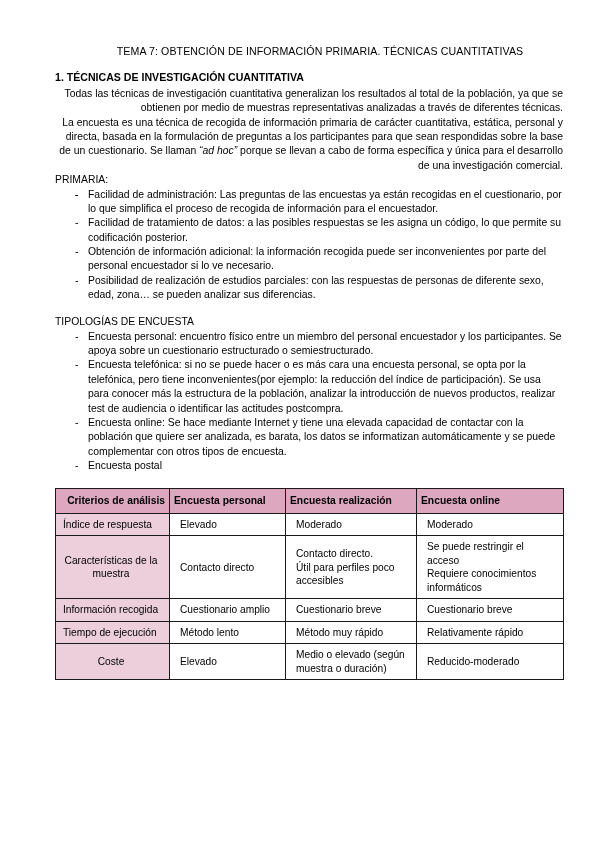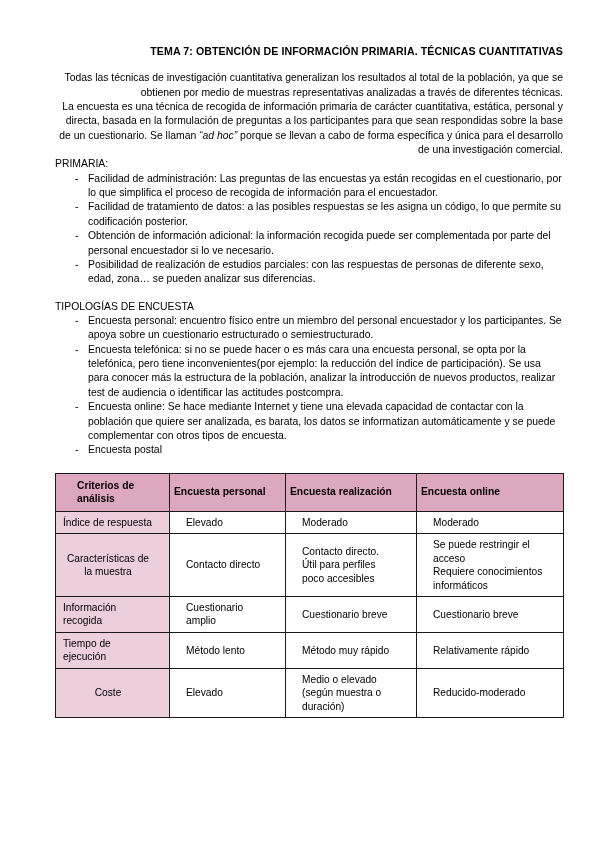--- a/index.html
+++ b/index.html
@@ -17,22 +17,22 @@
   .page {
     position: relative;
     width: 600px;
     height: 848px;
     background: #ffffff;
     box-sizing: border-box;
     padding: 45px 37px 0 55px;
   }
   .doc-title {
     font-size: 10.6px;
-    font-weight: bold;
-    text-align: right;
+    font-weight: normal;
+    text-align: center;
     letter-spacing: 0.1px;
     margin: 0 0 13px 22px;
     line-height: 1.25;
   }
   .section-heading {
     font-size: 10.6px;
     font-weight: bold;
     margin: 0 0 2px 0;
     line-height: 1.3;
   }
@@ -80,32 +80,32 @@
     border-collapse: collapse;
     width: 508px;
     margin-top: 15px;
     table-layout: fixed;
     border: 1px solid #1a1a1a;
   }
   table.compare td, table.compare th {
     border: 1px solid #1a1a1a;
     font-size: 10.2px;
     line-height: 1.32;
-    padding: 4px 16px;
+    padding: 4px 10px;
     vertical-align: middle;
     font-weight: normal;
     text-align: left;
   }
   table.compare thead th {
     background: #dda7c0;
     font-weight: bold;
     padding: 5px 4px;
     font-size: 10.3px;
   }
-  table.compare thead th.c-first { text-align: left; padding-left: 21px; }
+  table.compare thead th.c-first { text-align: right; padding-left: 7px; }
   table.compare tbody td.rowhead {
     background: #eccfdb;
     text-align: left;
     padding-left: 7px;
   }
   table.compare tbody td.rowhead.ctr {
     text-align: center;
   }
   .col-1 { width: 114px; }
   .col-2 { width: 116px; }
@@ -113,33 +113,34 @@
   .col-4 { width: 147px; }
   .cellline { display: block; }
 </style>
 </head>
 <body>
 
 <div class="page">
 
   <h1 class="doc-title">TEMA 7: OBTENCIÓN DE INFORMACIÓN PRIMARIA. TÉCNICAS CUANTITATIVAS</h1>
 
+  <h2 class="section-heading">1. TÉCNICAS DE INVESTIGACIÓN CUANTITATIVA</h2>
 
   <p class="para">Todas las técnicas de investigación cuantitativa generalizan los resultados al total de la población, ya que se obtienen por medio de muestras representativas analizadas a través de diferentes técnicas.</p>
 
 
   <p class="para"><span>La encuesta es una técnica de recogida de información primaria de carácter cuantitativa, estática, personal y directa, basada en la formulación de preguntas a los participantes para que sean respondidas sobre la base de un cuestionario. Se llaman </span><span class="it">“ad hoc”</span><span> porque se llevan a cabo de forma específica y única para el desarrollo de una investigación comercial.</span></p>
 
   <p class="plain-heading">PRIMARIA:</p>
 
   <ul class="dash-list">
     <li><span class="dash">-</span></li>
     <li><span class="dash">-</span><span>Facilidad de administración: Las preguntas de las encuestas ya están recogidas en el cuestionario, por lo que simplifica el proceso de recogida de información para el encuestador.</span></li>
     <li><span class="dash">-</span><span>Facilidad de tratamiento de datos: a las posibles respuestas se les asigna un código, lo que permite su codificación posterior.</span></li>
-    <li><span class="dash">-</span><span>Obtención de información adicional: la información recogida puede ser complementada por parte del personal encuestador si lo ve necesario.</span></li>
+    <li><span class="dash">-</span><span>Obtención de información adicional: la información recogida puede ser inconvenientes por parte del personal encuestador si lo ve necesario.</span></li>
     <li><span class="dash">-</span><span>Posibilidad de realización de estudios parciales: con las respuestas de personas de diferente sexo, edad, zona… se pueden analizar sus diferencias.</span></li>
   </ul>
 
   <div class="spacer-line"></div>
 
   <p class="plain-heading">TIPOLOGÍAS DE ENCUESTA</p>
 
   <ul class="dash-list">
     <li><span class="dash">-</span><span>Encuesta personal: encuentro físico entre un miembro del personal encuestador y los participantes. Se apoya sobre un cuestionario estructurado o semiestructurado.</span></li>
     <li><span class="dash">-</span><span>Encuesta telefónica: si no se puede hacer o es más cara una encuesta personal, se opta por la telefónica, pero tiene inconvenientes(por ejemplo: la reducción del índice de participación). Se usa para conocer más la estructura de la población, analizar la introducción de nuevos productos, realizar test de audiencia o identificar las actitudes postcompra.</span></li>

